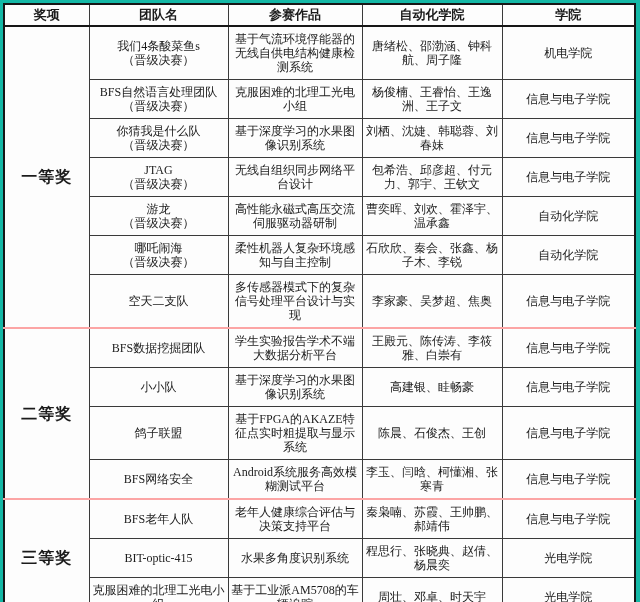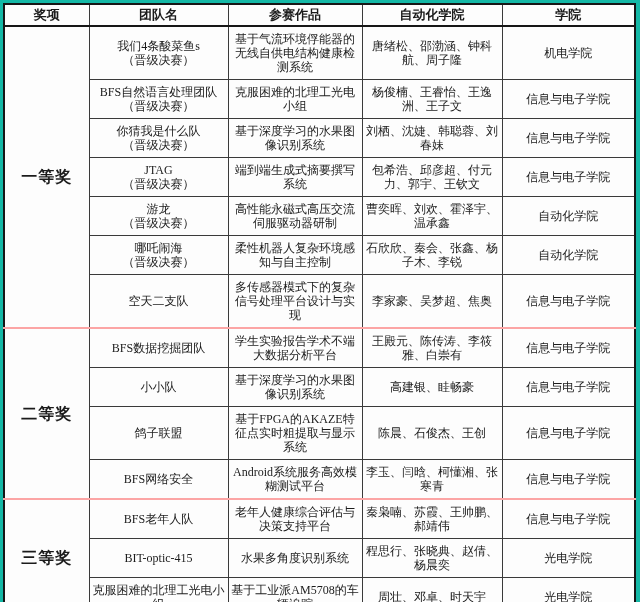--- a/index.html
+++ b/index.html
@@ -96,21 +96,21 @@
         <tr>
           <td>你猜我是什么队
 （晋级决赛）</td>
           <td>基于深度学习的水果图像识别系统</td>
           <td>刘栖、沈婕、韩聪蓉、刘春妹</td>
           <td>信息与电子学院</td>
         </tr>
         <tr>
           <td>JTAG
 （晋级决赛）</td>
-          <td>端到端生成式摘要撰写系统</td>
+          <td>无线自组织同步网络平台设计</td>
           <td>包希浩、邱彦超、付元力、郭宇、王钦文</td>
           <td>信息与电子学院</td>
         </tr>
         <tr>
           <td>游龙
 （晋级决赛）</td>
           <td>高性能永磁式高压交流伺服驱动器研制</td>
           <td>曹奕晖、刘欢、霍泽宇、温承鑫</td>
           <td>自动化学院</td>
         </tr>

